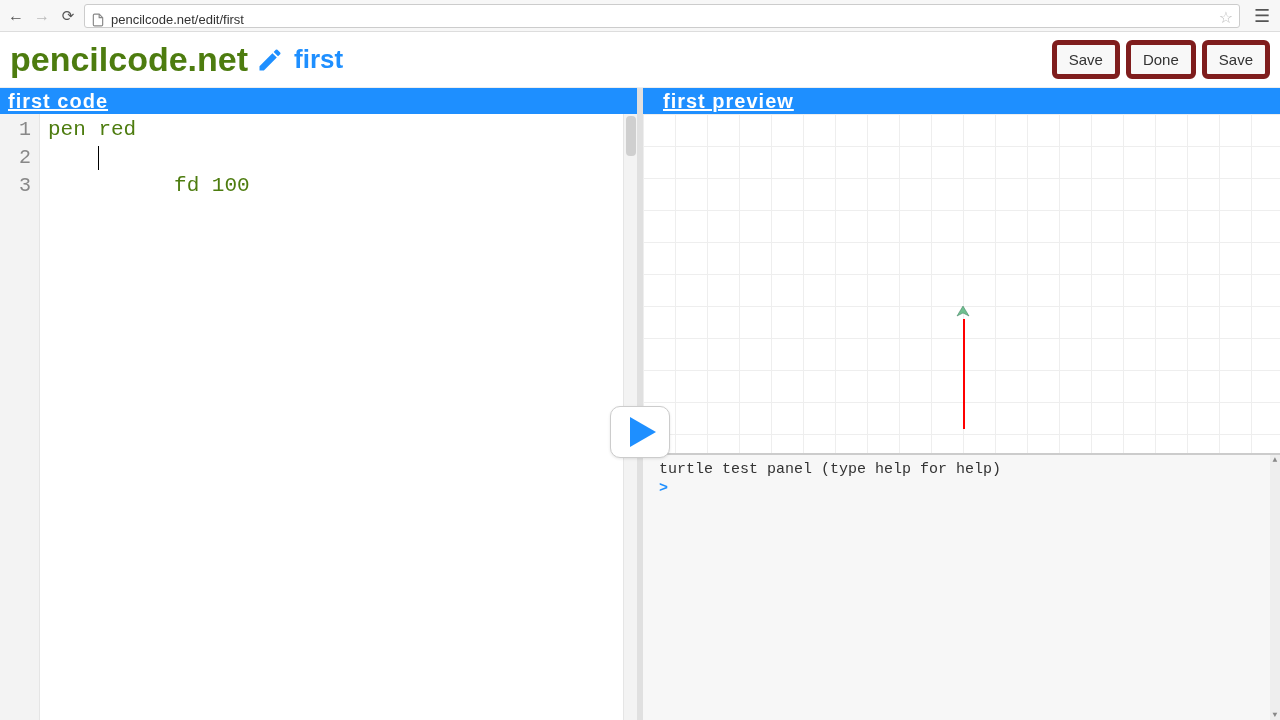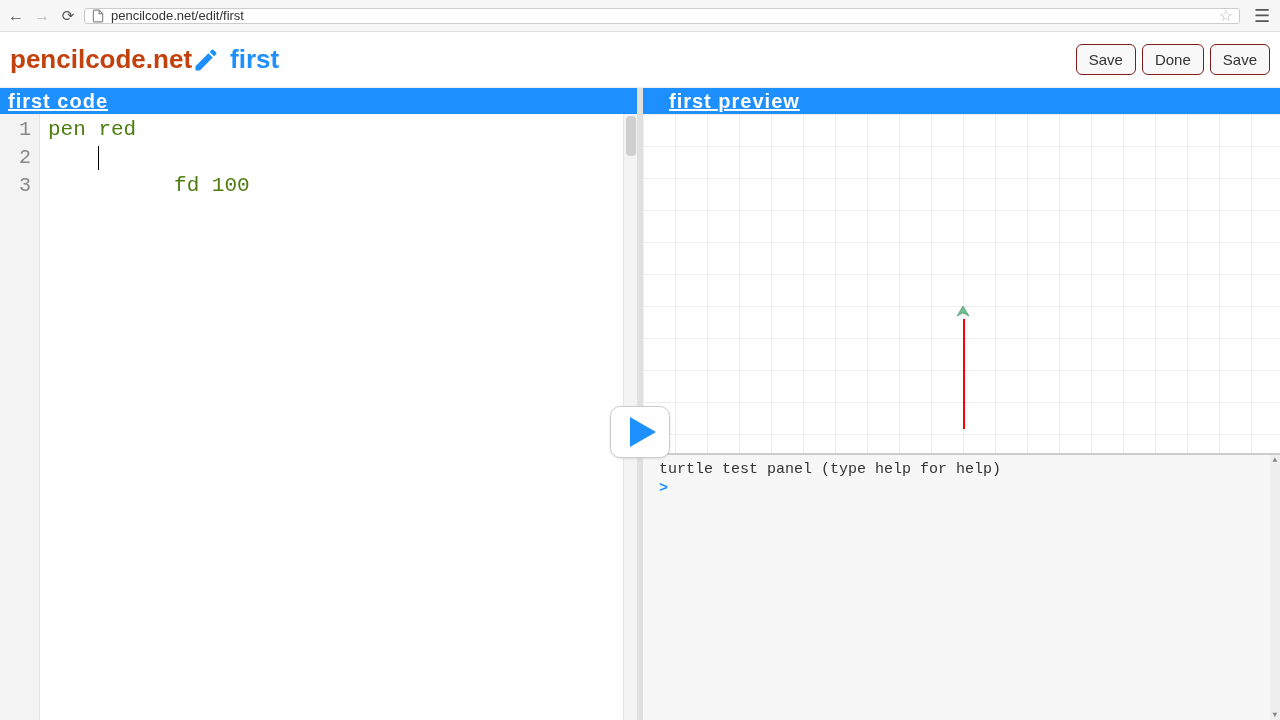--- a/index.html
+++ b/index.html
@@ -3,39 +3,39 @@
 <meta charset="utf-8">
 <style>
 * { box-sizing: border-box; margin: 0; padding: 0; }
 html, body { width: 1280px; height: 720px; font-family: Arial, Helvetica, sans-serif; overflow: hidden; background: #fff; }
 
 
 .browser-chrome { height: 32px; background: #f7f7f7; border-bottom: 1px solid #ddd; display: flex; align-items: center; padding: 0 6px; gap: 6px; }
 .nav-arrow { width: 20px; height: 20px; display: flex; align-items: center; justify-content: center; color: #555; font-size: 16px; }
 .nav-arrow.disabled { color: #bbb; }
 .reload { width: 20px; height:20px; display:flex; align-items:center; justify-content:center; color:#555; font-size:15px; }
-.addr-wrap { flex: 1; height: 16px; background: #fff; border: 1px solid #ccc; border-radius: 3px; display: flex; align-items: center; padding: 0 6px; gap: 6px; }
+.addr-wrap { flex: 1; height: 24px; background: #fff; border: 1px solid #ccc; border-radius: 3px; display: flex; align-items: flex-end; padding: 0 6px; gap: 6px; }
 .page-icon { width: 14px; height: 14px; color: #888; }
 .addr-text { flex: 1; color: #333; font-size: 13px; }
 .star { color: #bbb; font-size: 16px; margin-left: 4px; }
 .menu-btn { width: 24px; height: 24px; display: flex; align-items:center; justify-content:center; color:#555; font-size:18px; margin-left:4px; }
 
 
 .app-header { height: 56px; display: flex; align-items: center; padding: 0 10px; border-bottom: 1px solid #eee; }
-.brand { font-size: 26px; font-weight: bold; color: #c2410c; }
+.brand { font-size: 34px; font-weight: bold; color: #4d7c0f; margin-right: 8px; }
 .pencil-icon { width: 28px; height: 28px; margin-right: 10px; }
 .filename { font-size: 26px; font-weight: bold; color: #1e8fff; text-align: center; }
 .header-spacer { flex: 1; }
-.hdr-btn { background: #f8f8f8; border: 1px solid #7f1d1d; border-radius: 6px; padding: 6px 12px; font-size: 15px; color: #333; margin-left: 6px; cursor: pointer; }
+.hdr-btn { background: #f8f8f8; border: 5px solid #7f1d1d; border-radius: 6px; padding: 6px 12px; font-size: 15px; color: #333; margin-left: 6px; cursor: pointer; }
 
 
 .panels { display: flex; height: calc(720px - 32px - 56px); position: relative; }
 .panel { flex: 1; display: flex; flex-direction: column; min-width: 0; }
 .panel-header { height: 26px; background: #1e8fff; color: #fff; font-size: 20px; font-weight: bold; letter-spacing: 1px; padding: 0 8px; display: flex; align-items: center; text-decoration: underline; }
-.panel-header.right { padding-left: 26px; text-align: right; }
+.panel-header.right { padding-left: 20px; text-align: right; }
 
 
 .editor { flex: 1; display: flex; background: #fff; position: relative; overflow: hidden; }
 .gutter { width: 40px; background: #f3f3f3; border-right: 1px solid #e5e5e5; padding-top: 2px; }
 .line-no { height: 28px; text-align: right; padding-right: 8px; color: #888; font-family: "Courier New", monospace; font-size: 20px; line-height: 28px; }
 .code-lines { flex: 1; padding: 2px 8px 0 8px; font-family: "Courier New", monospace; font-size: 21px; line-height: 28px; color: #4d7c0f; position: relative; }
 .code-line { height: 28px; white-space: pre; }
 .cursor-line { position: relative; }
 .text-cursor { position: absolute; width: 1px; height: 24px; background: #000; top: 2px; }
 .editor-scroll { position:absolute; right:0; top:0; bottom:0; width:14px; background:#f3f3f3; border-left:1px solid #e5e5e5; }

